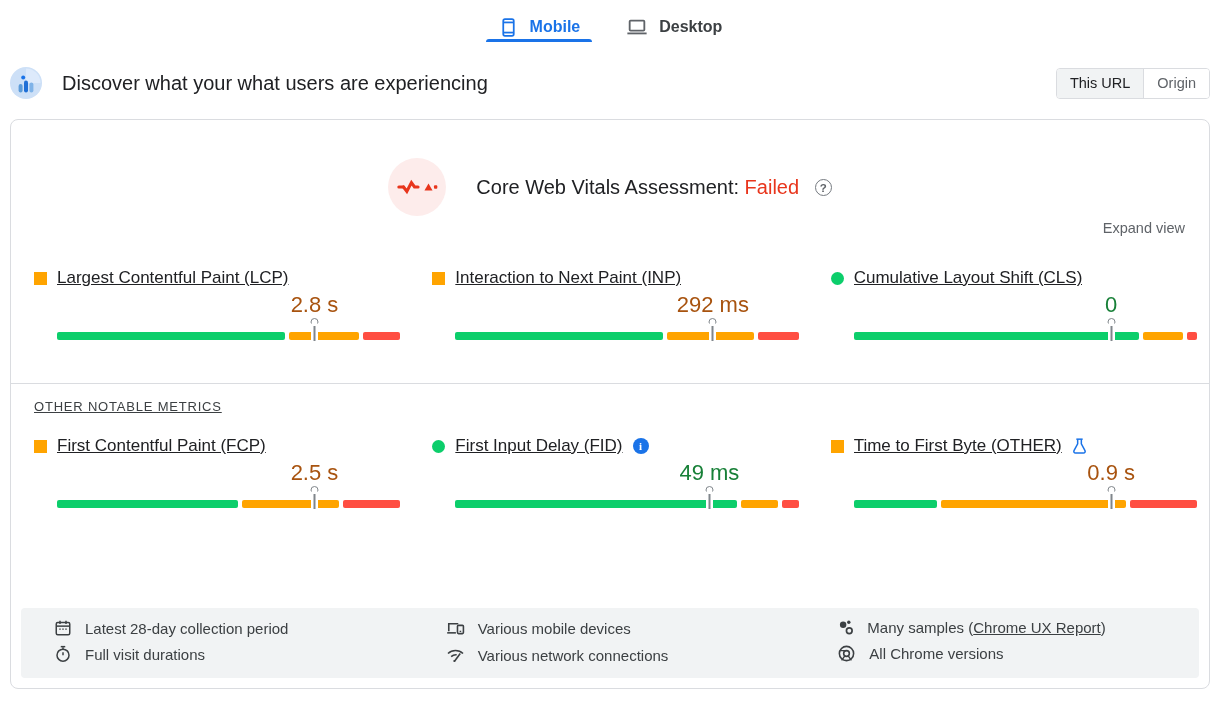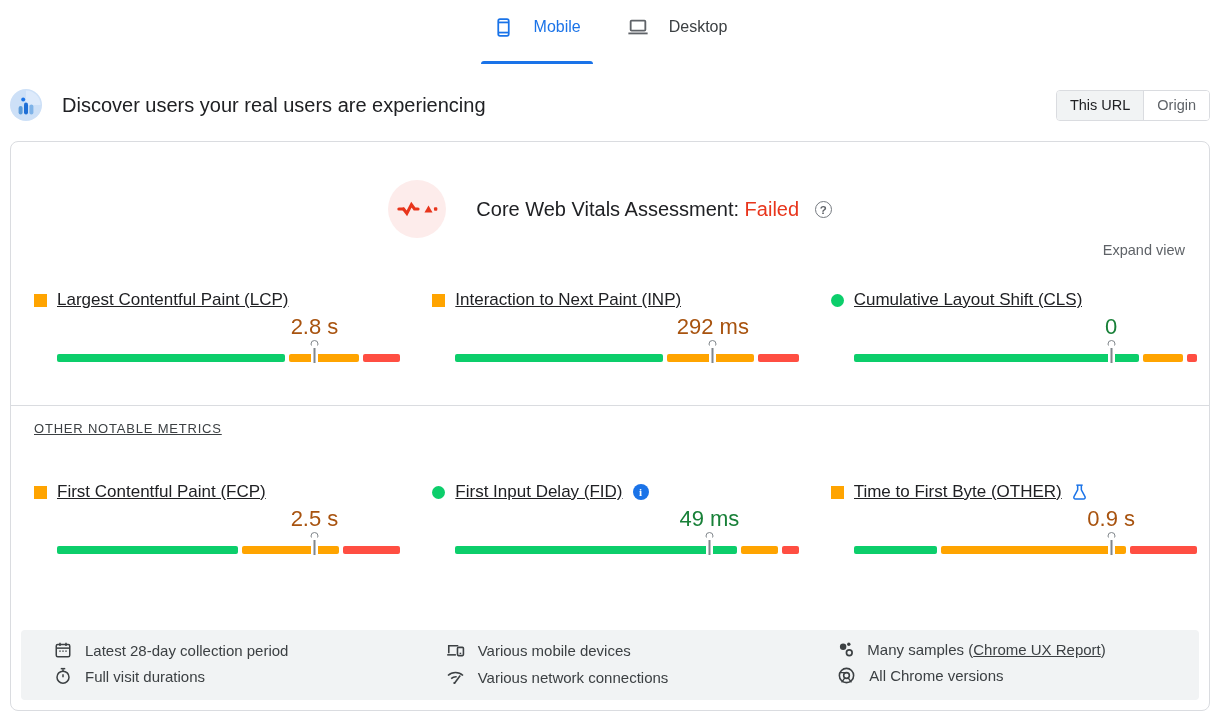--- a/index.html
+++ b/index.html
@@ -1,22 +1,22 @@
 <!DOCTYPE html>
 <html><head>
 <meta charset="utf-8">
 <style>
   * { box-sizing: border-box; margin: 0; padding: 0; }
   html,body { width:1220px; height:724px; background:#fff; overflow:hidden;
     font-family:"Liberation Sans", sans-serif; color:#202124; }
 
   
   .tabs { display:flex; justify-content:center; gap:10px; padding-top:4px; }
-  .tab { position:relative; display:flex; align-items:center; gap:20px;
-    padding:12px 18px 26px; font-size:16px; font-weight:400; color:#3c4043; cursor:pointer; }
+  .tab { position:relative; display:flex; align-items:center; gap:11px;
+    padding:12px 18px 4px; font-size:16px; font-weight:700; color:#3c4043; cursor:pointer; }
   .tab.active { color:#1a73e8; }
   .tab.active::after { content:""; position:absolute; left:6px; right:6px; bottom:0;
     height:3px; background:#1a73e8; border-radius:3px 3px 0 0; }
   .tab svg { display:block; }
 
   
   .field-header { display:flex; align-items:center; margin:25px 10px 0 10px; }
   .field-icon { width:32px; height:32px; flex:none; }
   .field-title { font-size:20px; margin-left:20px; flex:1; }
   .scope-toggle { display:flex; border:1px solid #dadce0; border-radius:4px;
@@ -36,21 +36,21 @@
   .cwv-result { color:#e8351c; }
   .help-icon { display:inline-flex; align-items:center; justify-content:center;
     width:17px; height:17px; margin-left:10px; border:1.5px solid #757a80; border-radius:50%;
     font-size:11.5px; font-weight:700; color:#5f6368; vertical-align:2px; cursor:pointer; }
   .expand-view { text-align:right; padding-right:24px; margin-top:4px;
     font-size:14.5px; color:#5f6368; cursor:pointer; }
 
   
   .metrics-row { display:flex; gap:32px; padding:0 12px 0 23px;align-items:flex-end; }
   .metrics-row.core { margin-top:32px; }
-  .metrics-row.other { margin-top:46px; }
+  .metrics-row.other { margin-top:22px; }
   .metric { flex:1; min-width:0; }
   .metric-head { display:flex; align-items:center; gap:10px; font-size:17px; }
   .bullet { width:13px; height:13px; flex:none; }
   .bullet.square { background:#ffa400; }
   .bullet.circle { background:#0cce6b; border-radius:50%; }
   .metric-link { color:#202124; text-decoration:underline; cursor:pointer; white-space:nowrap;
     overflow:hidden; text-overflow:ellipsis; }
   .badge { display:none; align-items:center; flex:none; }
   .info-badge { width:16px; height:16px; border-radius:50%; background:#1a73e8;
     color:#fff; font-size:11px; font-weight:700; justify-content:center;
@@ -115,21 +115,21 @@
   <span class="field-icon">
     <svg width="32" height="32" viewBox="0 0 32 32">
       <circle cx="16" cy="16" r="16" fill="#cde0f7"></circle>
       <path d="M16 1.5 A14.5 14.5 0 0 1 30.5 16 L16 16 Z" fill="#ddeafb"></path>
       <rect x="8.6" y="17" width="4" height="8.5" rx="2" fill="#5b9bd9"></rect>
       <rect x="14" y="13.5" width="4" height="12" rx="2" fill="#1f6fd6"></rect>
       <rect x="19.4" y="15.5" width="4" height="10" rx="2" fill="#7fb3e8"></rect>
       <circle cx="13.2" cy="10.5" r="2" fill="#1a73e8"></circle>
     </svg>
   </span>
-  <div class="field-title">Discover users your real users are experiencing</div>
+  <div class="field-title">Discover what your what users are experiencing</div>
   <div class="scope-toggle">
     <div class="scope-btn active">This URL</div>
     <div class="scope-btn">Origin</div>
   </div>
 </div>
 
 <div class="card">
 
   <div class="cwv-header">
     <span class="cwv-icon">

